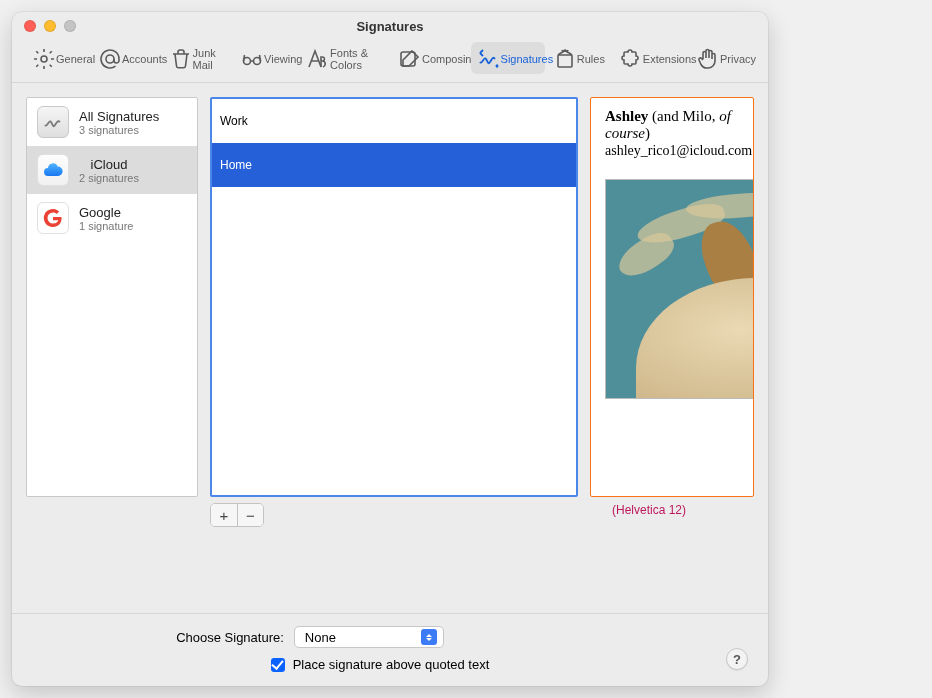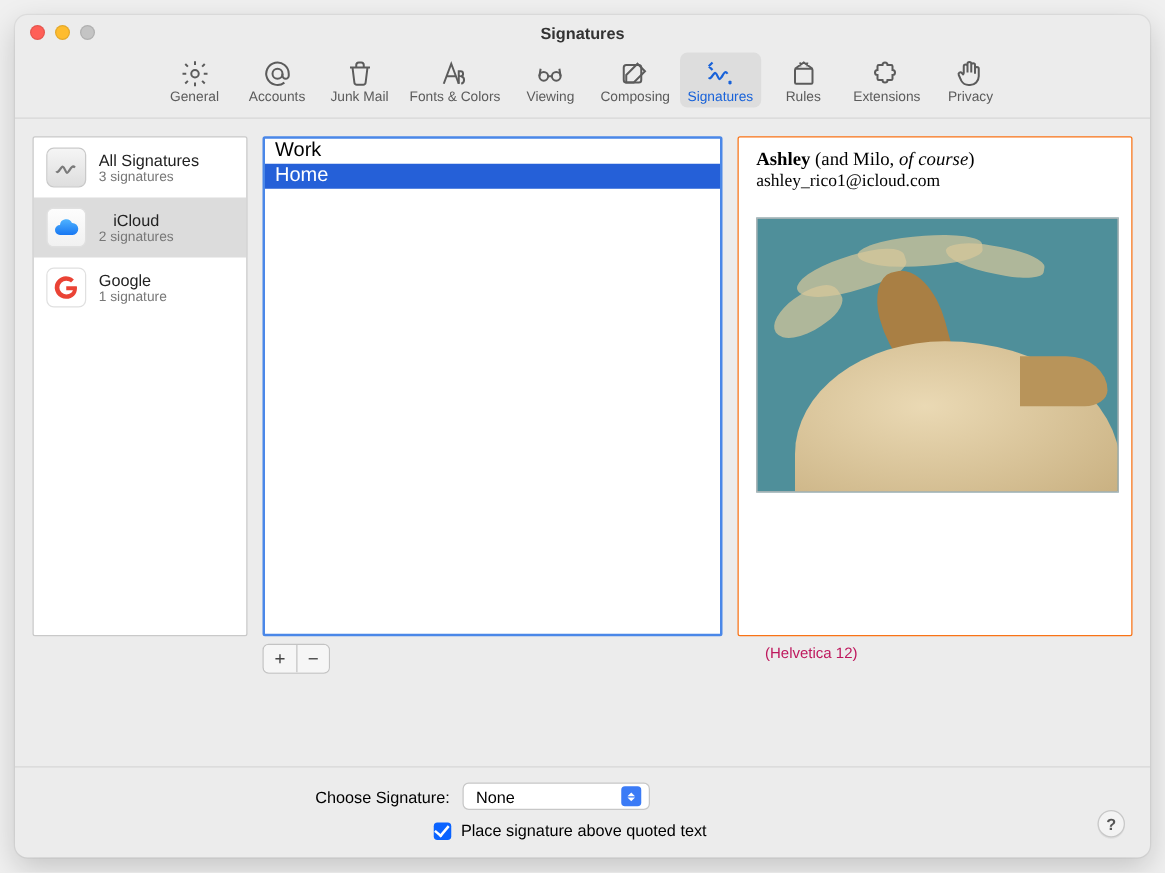--- a/index.html
+++ b/index.html
@@ -5,21 +5,21 @@
 * { margin: 0; padding: 0; box-sizing: border-box; }
 body {
   font-family: -apple-system, "Helvetica Neue", Helvetica, Arial, sans-serif;
   font-size: 13px;
   background: #f0f0f0;
   width: 932px;
   height: 698px;
   overflow: hidden;
 }
 .window {
-  width: 908px;
+  width: 756px;
   height: 674px;
   margin: 12px;
   background: #ececec;
   border-radius: 10px;
   box-shadow: 0 8px 24px rgba(0,0,0,0.18), 0 0 0 1px rgba(0,0,0,0.05);
   overflow: hidden;
   display: flex;
   flex-direction: column;
   position: relative;
 }
@@ -40,21 +40,21 @@
   font-weight: 600; font-size: 13px; color: #333;
 }
 .toolbar {
   display: flex;
   justify-content: center;
   gap: 2px;
   padding: 2px 14px 8px;
   border-bottom: 1px solid #d6d6d6;
 }
 .tool-item {
-  display: flex; flex-direction: column; align-items: center;
+  display: flex; flex-direction: row; align-items: center;
   padding: 4px 6px 2px; border-radius: 6px;
   min-width: 64px;
   cursor: default;
 }
 .tool-item.selected { background: #dddddd; }
 .tool-icon { width: 28px; height: 26px; display:flex; align-items:center; justify-content:center; color:#5b5b5b; }
 .tool-item.selected .tool-icon { color:#1862d9; }
 .tool-label { font-size: 11px; color:#5b5b5b; margin-top: 0; }
 .tool-item.selected .tool-label { color:#1862d9; }
 
@@ -82,21 +82,21 @@
 .acc-icon.google { background: #fff; border:1px solid #e0e0e0;}
 .acc-text { display:flex; flex-direction:column; }
 .acc-title { font-size: 13px; color:#222; }
 .acc-sub { font-size: 11px; color:#777; }
 
 .signatures {
   grid-column: 2; grid-row: 1;
   background: #fff; border: 2px solid #4a87e8; border-radius: 2px;
   overflow: hidden;
 }
-.sig-item { padding: 1px 8px; font-size: 16px; cursor: default; }
+.sig-item { padding: 15px 8px; font-size: 12px; cursor: default; }
 .sig-item.selected { background: #2560d8; color: #fff; }
 
 .preview {
   grid-column: 3; grid-row: 1;
   background: #fff; border: 1px solid #f97316; border-radius: 2px;
   padding: 10px 14px;
   overflow: hidden;
 }
 .preview .name-line { font-family: "Times New Roman", Georgia, serif; font-size: 15px; }
 .preview .name-bold { font-weight: 700; }
@@ -212,35 +212,35 @@
       <span class="tool-icon">
           <svg viewBox="0 0 24 24" fill="none" stroke="currentColor" stroke-width="1.6">
             <path d="M4 7h16M6 7l1.5 12a2 2 0 0 0 2 1.8h5a2 2 0 0 0 2-1.8L18 7M9 7V5a2 2 0 0 1 2-2h2a2 2 0 0 1 2 2v2"></path>
           </svg>
         </span>
       <span class="tool-label">Junk Mail</span>
     </div>
     <div class="tool-item">
       <span class="tool-icon">
           <svg viewBox="0 0 24 24" fill="none" stroke="currentColor" stroke-width="1.6">
-            <path d="M3 20L9 4l6 16M5.5 14h7"></path>
-            <path d="M17 20c3-1 3-5 0-6 2-.5 2-4-.5-4H15v10"></path>
-          </svg>
-        </span>
-      <span class="tool-label">Fonts &amp; Colors</span>
-    </div>
-    <div class="tool-item">
-      <span class="tool-icon">
-          <svg viewBox="0 0 24 24" fill="none" stroke="currentColor" stroke-width="1.6">
             <circle cx="7" cy="14" r="3.5"></circle>
             <circle cx="17" cy="14" r="3.5"></circle>
             <path d="M10.5 14h3M3.5 14l1-6M20.5 14l-1-6"></path>
           </svg>
         </span>
       <span class="tool-label">Viewing</span>
+    </div>
+    <div class="tool-item">
+      <span class="tool-icon">
+          <svg viewBox="0 0 24 24" fill="none" stroke="currentColor" stroke-width="1.6">
+            <path d="M3 20L9 4l6 16M5.5 14h7"></path>
+            <path d="M17 20c3-1 3-5 0-6 2-.5 2-4-.5-4H15v10"></path>
+          </svg>
+        </span>
+      <span class="tool-label">Fonts &amp; Colors</span>
     </div>
     <div class="tool-item">
       <span class="tool-icon">
           <svg viewBox="0 0 24 24" fill="none" stroke="currentColor" stroke-width="1.6">
             <rect x="3" y="5" width="14" height="14" rx="2"></rect>
             <path d="M14 4l6 6-9 9H5v-6z"></path>
           </svg>
         </span>
       <span class="tool-label">Composing</span>
     </div>

